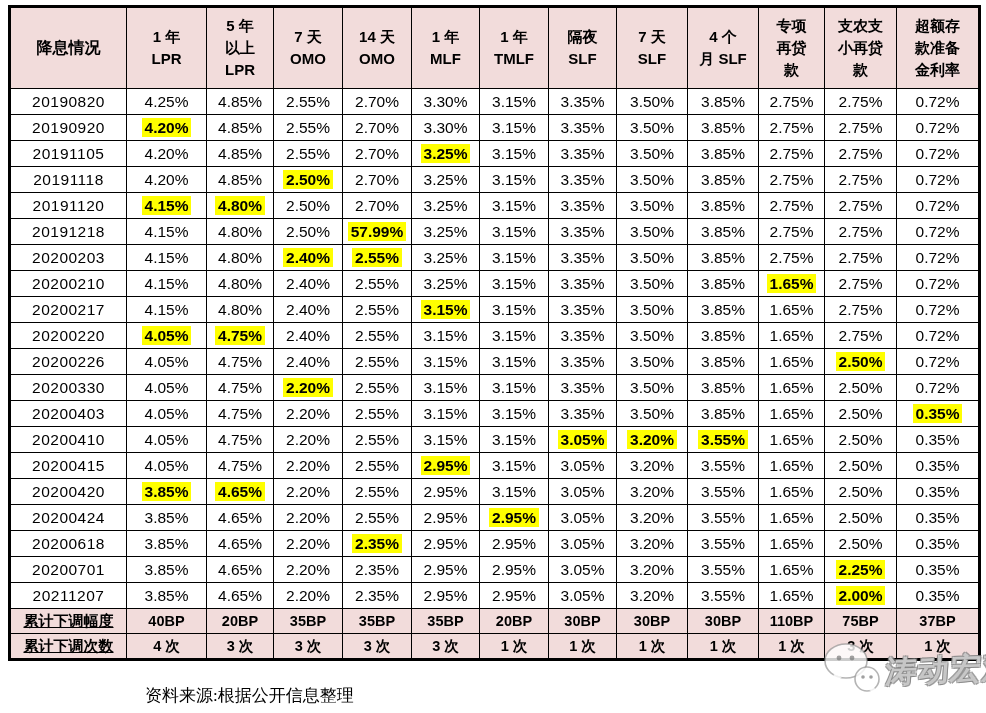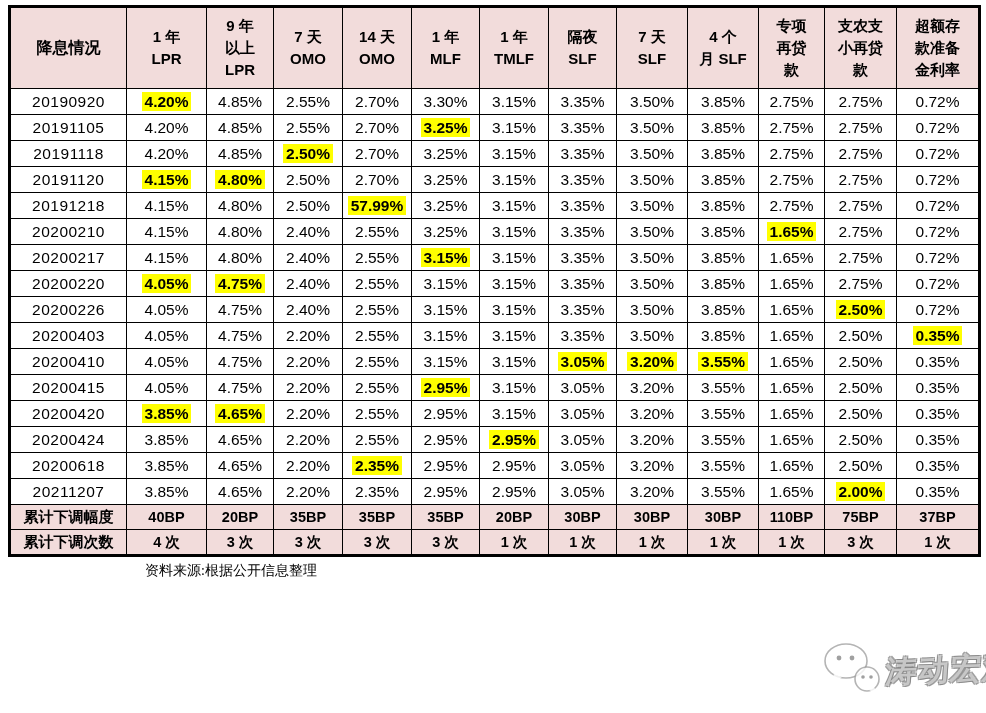--- a/index.html
+++ b/index.html
@@ -42,25 +42,25 @@
     background:#FFFF00;
     font-weight:bold;
     padding:1px 3px;
   }
   .rate-table tfoot td{
     background:#F2DCDB;
     font-weight:bold;
     height:24px;
     font-size:14.5px;
   }
-  .rate-table tfoot td.footer-label{font-size:15px;}
+  .rate-table tfoot td.footer-label{font-size:15px;text-decoration:underline;}
   .source-note{
-    margin:5px 0 0 145px;
+    margin:23px 0 0 145px;
     font-family:"Liberation Serif","DejaVu Serif",serif;
-    font-size:14px;
+    font-size:17px;
     color:#000;
   }
   .watermark{
     position:absolute;
     left:822px;top:636px;
     display:flex;
     align-items:center;
     z-index:5;
     pointer-events:none;
   }
@@ -98,21 +98,21 @@
         <col style="width:71px">
       <col style="width:66px">
         <col style="width:72px">
         <col style="width:83px">
     </colgroup>
     <thead>
       <tr>
         <th class="corner">降息情况</th>
         <th>1 年
 LPR</th>
-        <th>9 年
+        <th>5 年
 以上
 LPR</th>
         <th>7 天
 OMO</th>
         <th>14 天
 OMO</th>
         <th>1 年
 MLF</th>
         <th>1 年
 TMLF</th>
@@ -128,20 +128,35 @@
         <th>支农支
 小再贷
 款</th>
         <th>超额存
 款准备
 金利率</th>
       </tr>
     </thead>
     <tbody id="table-body">
         <tr>
+          <td class="date-cell">20190820</td>
+          <td>4.25%</td>
+          <td>4.85%</td>
+          <td>2.55%</td>
+          <td>2.70%</td>
+          <td>3.30%</td>
+          <td>3.15%</td>
+          <td>3.35%</td>
+          <td>3.50%</td>
+          <td>3.85%</td>
+          <td>2.75%</td>
+          <td>2.75%</td>
+          <td>0.72%</td>
+        </tr>
+        <tr>
           <td class="date-cell">20190920</td>
           <td><span class="hl">4.20%</span></td>
           <td>4.85%</td>
           <td>2.55%</td>
           <td>2.70%</td>
           <td>3.30%</td>
           <td>3.15%</td>
           <td>3.35%</td>
           <td>3.50%</td>
           <td>3.85%</td>
@@ -203,20 +218,35 @@
           <td>3.25%</td>
           <td>3.15%</td>
           <td>3.35%</td>
           <td>3.50%</td>
           <td>3.85%</td>
           <td>2.75%</td>
           <td>2.75%</td>
           <td>0.72%</td>
         </tr>
         <tr>
+          <td class="date-cell">20200203</td>
+          <td>4.15%</td>
+          <td>4.80%</td>
+          <td><span class="hl">2.40%</span></td>
+          <td><span class="hl">2.55%</span></td>
+          <td>3.25%</td>
+          <td>3.15%</td>
+          <td>3.35%</td>
+          <td>3.50%</td>
+          <td>3.85%</td>
+          <td>2.75%</td>
+          <td>2.75%</td>
+          <td>0.72%</td>
+        </tr>
+        <tr>
           <td class="date-cell">20200210</td>
           <td>4.15%</td>
           <td>4.80%</td>
           <td>2.40%</td>
           <td>2.55%</td>
           <td>3.25%</td>
           <td>3.15%</td>
           <td>3.35%</td>
           <td>3.50%</td>
           <td>3.85%</td>
@@ -263,20 +293,35 @@
           <td>3.15%</td>
           <td>3.15%</td>
           <td>3.35%</td>
           <td>3.50%</td>
           <td>3.85%</td>
           <td>1.65%</td>
           <td><span class="hl">2.50%</span></td>
           <td>0.72%</td>
         </tr>
         <tr>
+          <td class="date-cell">20200330</td>
+          <td>4.05%</td>
+          <td>4.75%</td>
+          <td><span class="hl">2.20%</span></td>
+          <td>2.55%</td>
+          <td>3.15%</td>
+          <td>3.15%</td>
+          <td>3.35%</td>
+          <td>3.50%</td>
+          <td>3.85%</td>
+          <td>1.65%</td>
+          <td>2.50%</td>
+          <td>0.72%</td>
+        </tr>
+        <tr>
           <td class="date-cell">20200403</td>
           <td>4.05%</td>
           <td>4.75%</td>
           <td>2.20%</td>
           <td>2.55%</td>
           <td>3.15%</td>
           <td>3.15%</td>
           <td>3.35%</td>
           <td>3.50%</td>
           <td>3.85%</td>
@@ -350,20 +395,35 @@
           <td>4.65%</td>
           <td>2.20%</td>
           <td><span class="hl">2.35%</span></td>
           <td>2.95%</td>
           <td>2.95%</td>
           <td>3.05%</td>
           <td>3.20%</td>
           <td>3.55%</td>
           <td>1.65%</td>
           <td>2.50%</td>
+          <td>0.35%</td>
+        </tr>
+        <tr>
+          <td class="date-cell">20200701</td>
+          <td>3.85%</td>
+          <td>4.65%</td>
+          <td>2.20%</td>
+          <td>2.35%</td>
+          <td>2.95%</td>
+          <td>2.95%</td>
+          <td>3.05%</td>
+          <td>3.20%</td>
+          <td>3.55%</td>
+          <td>1.65%</td>
+          <td><span class="hl">2.25%</span></td>
           <td>0.35%</td>
         </tr>
         <tr>
           <td class="date-cell">20211207</td>
           <td>3.85%</td>
           <td>4.65%</td>
           <td>2.20%</td>
           <td>2.35%</td>
           <td>2.95%</td>
           <td>2.95%</td>

